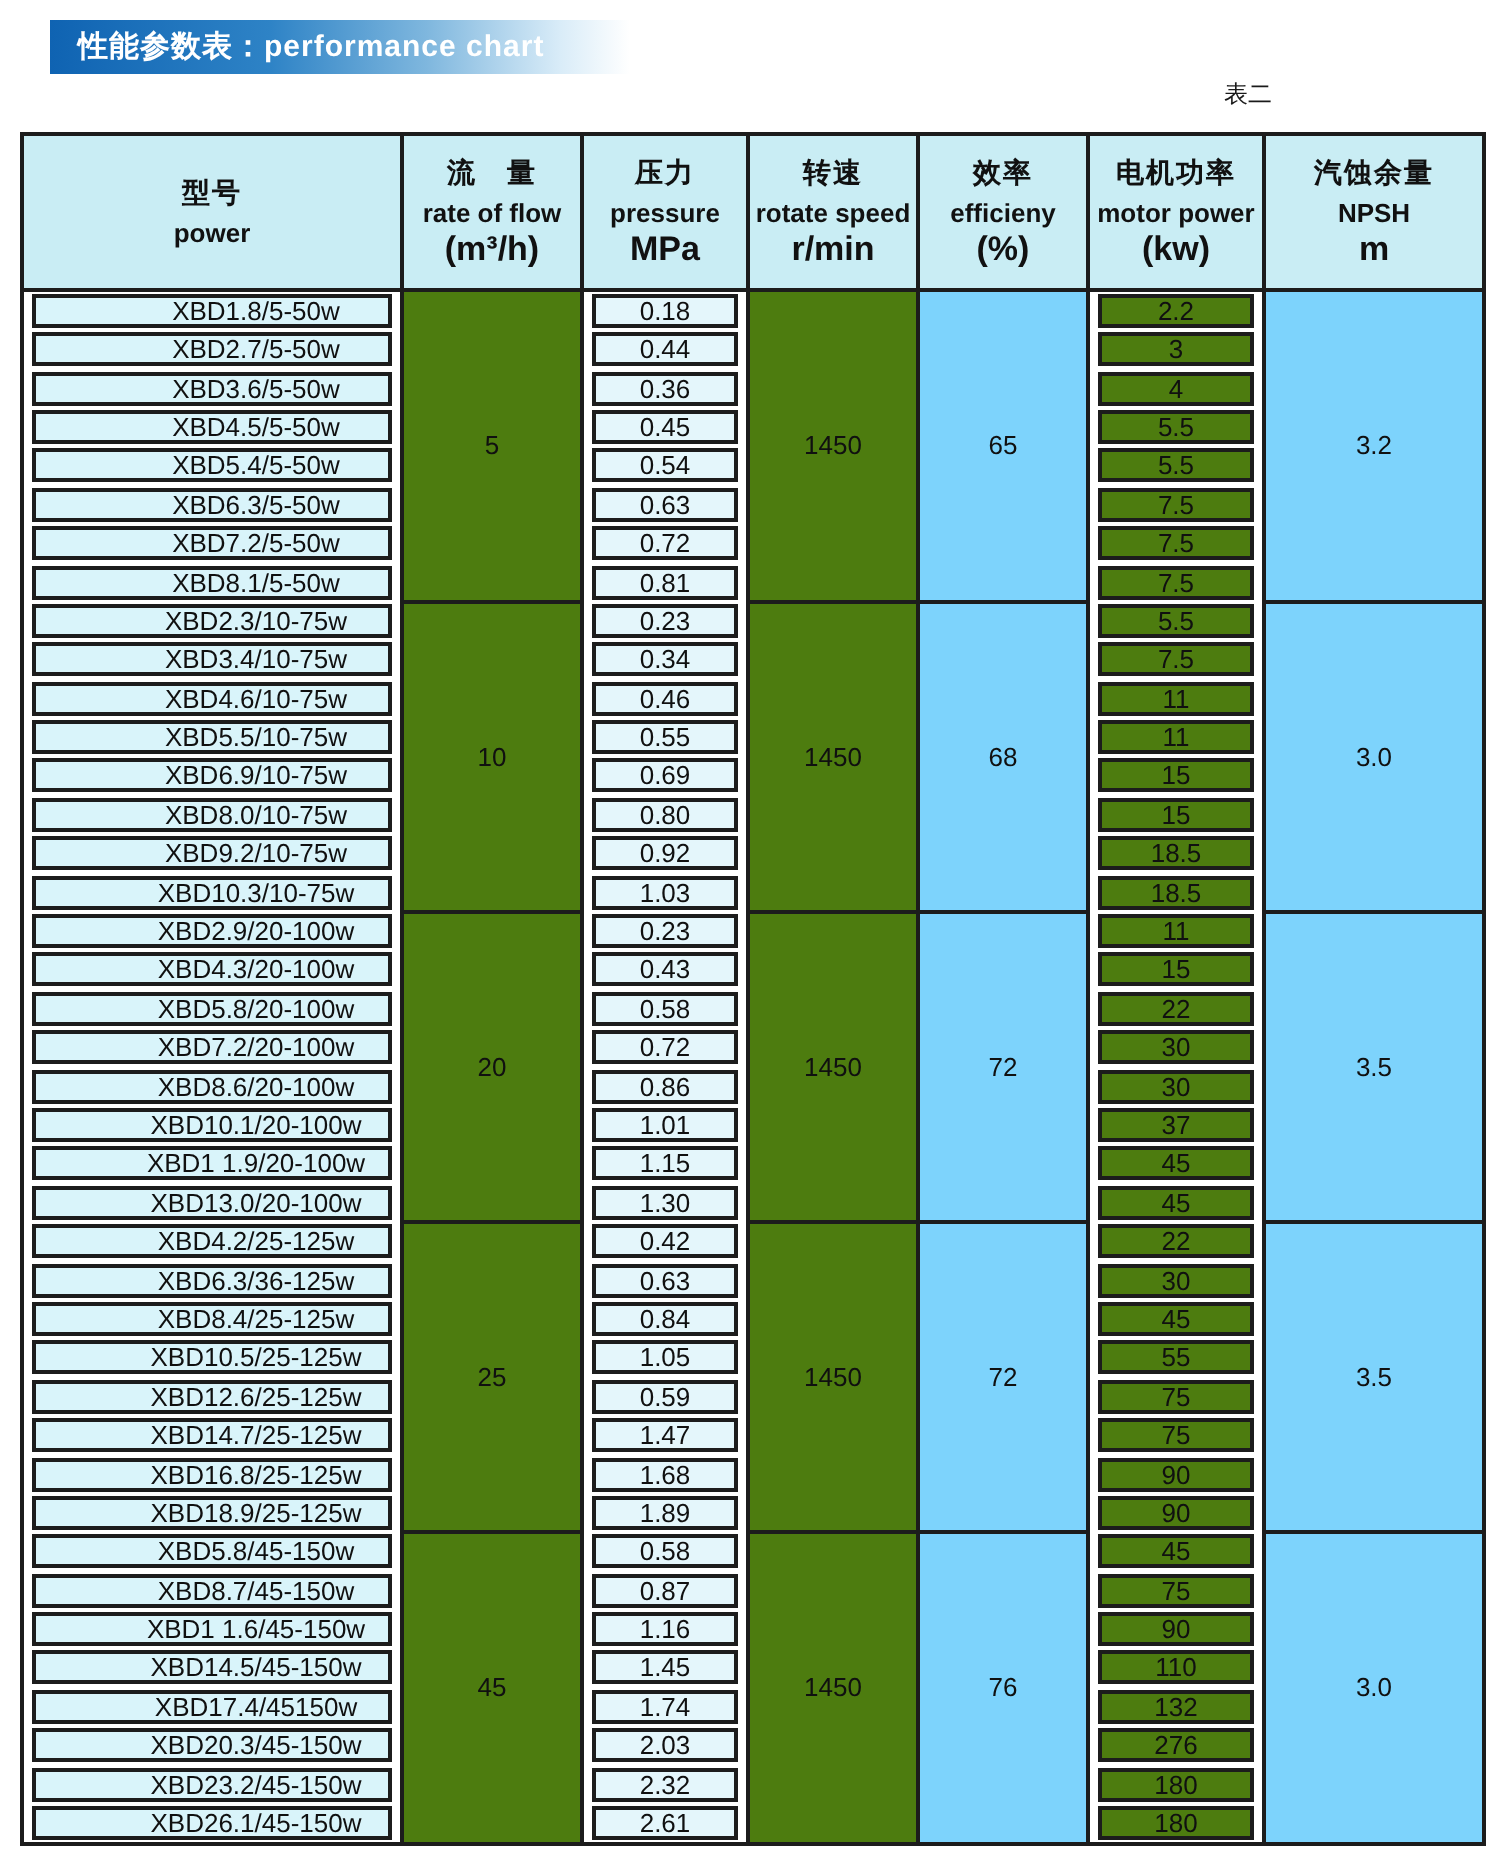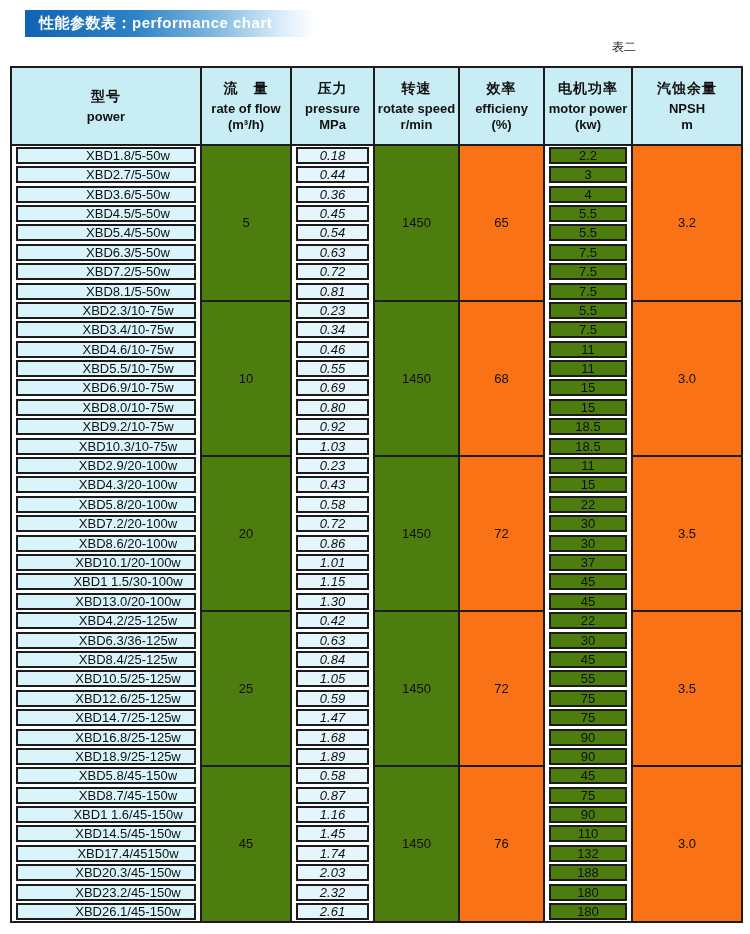--- a/index.html
+++ b/index.html
@@ -8,30 +8,30 @@
   .banner{position:absolute;left:25px;top:10px;width:290px;height:27px;box-sizing:border-box;
           padding-left:14px;display:flex;align-items:center;
           background:linear-gradient(90deg,#0f63b2 0%,#2e83c6 38%,#7fb7de 65%,#d9ecf8 88%,#ffffff 100%);}
   .banner .banner-text{color:#ffffff;font-size:15px;font-weight:bold;letter-spacing:.5px;white-space:nowrap;}
   .table-label{position:absolute;left:612px;top:39px;font-size:12px;color:#1a1a1a;}
   table.perf{position:absolute;left:10px;top:66px;width:731px;border-collapse:collapse;table-layout:fixed;}
   table.perf,th{border:2px solid #1c1c1c;}
   th{background:#c9edf4;height:76px;font-weight:bold;vertical-align:middle;text-align:center;padding:0;}
   th .zh{font-size:14px;letter-spacing:1px;margin-bottom:3px;}
   th .en{font-size:13px;}
-  th .unit{font-size:13px;margin-top:1px;}
+  th .unit{font-size:17px;margin-top:1px;}
   tbody tr{height:19.4px;}
   td{padding:0;text-align:center;vertical-align:middle;font-size:13px;color:#101010;}
   td.rowcell{border:none;padding:1px 4px;}
   td.rowcell .box{border:2px solid #1c1c1c;box-sizing:border-box;height:100%;
                   display:flex;align-items:center;justify-content:center;line-height:1;}
   td.merged{border:2px solid #1c1c1c;}
   .bg-type{background:#d9f4fa;padding-left:44px;}
-  .bg-press{background:#e4f6fb;font-style:italic;}
-  .bg-cyan{background:#f97316;}
+  .bg-press{background:#e4f6fb;}
+  .bg-cyan{background:#7dd3fc;}
   .bg-white{background:#4d7c0f;}
 </style>
 </head>
 <body>
 
 <div class="page">
   <div class="banner">
     <span class="banner-text">性能参数表：performance chart</span>
   </div>
   <div class="table-label">表二</div>
@@ -334,21 +334,21 @@
           </td>
           <td class="rowcell">
             <div class="box bg-press">1.01</div>
           </td>
           <td class="rowcell">
             <div class="box bg-white">37</div>
           </td>
         </tr>
         <tr>
           <td class="rowcell">
-            <div class="box bg-type">XBD1 1.5/30-100w</div>
+            <div class="box bg-type">XBD1 1.9/20-100w</div>
           </td>
           <td class="rowcell">
             <div class="box bg-press">1.15</div>
           </td>
           <td class="rowcell">
             <div class="box bg-white">45</div>
           </td>
         </tr>
         <tr>
           <td class="rowcell">
@@ -513,21 +513,21 @@
           </td>
         </tr>
         <tr>
           <td class="rowcell">
             <div class="box bg-type">XBD20.3/45-150w</div>
           </td>
           <td class="rowcell">
             <div class="box bg-press">2.03</div>
           </td>
           <td class="rowcell">
-            <div class="box bg-white">188</div>
+            <div class="box bg-white">276</div>
           </td>
         </tr>
         <tr>
           <td class="rowcell">
             <div class="box bg-type">XBD23.2/45-150w</div>
           </td>
           <td class="rowcell">
             <div class="box bg-press">2.32</div>
           </td>
           <td class="rowcell">

